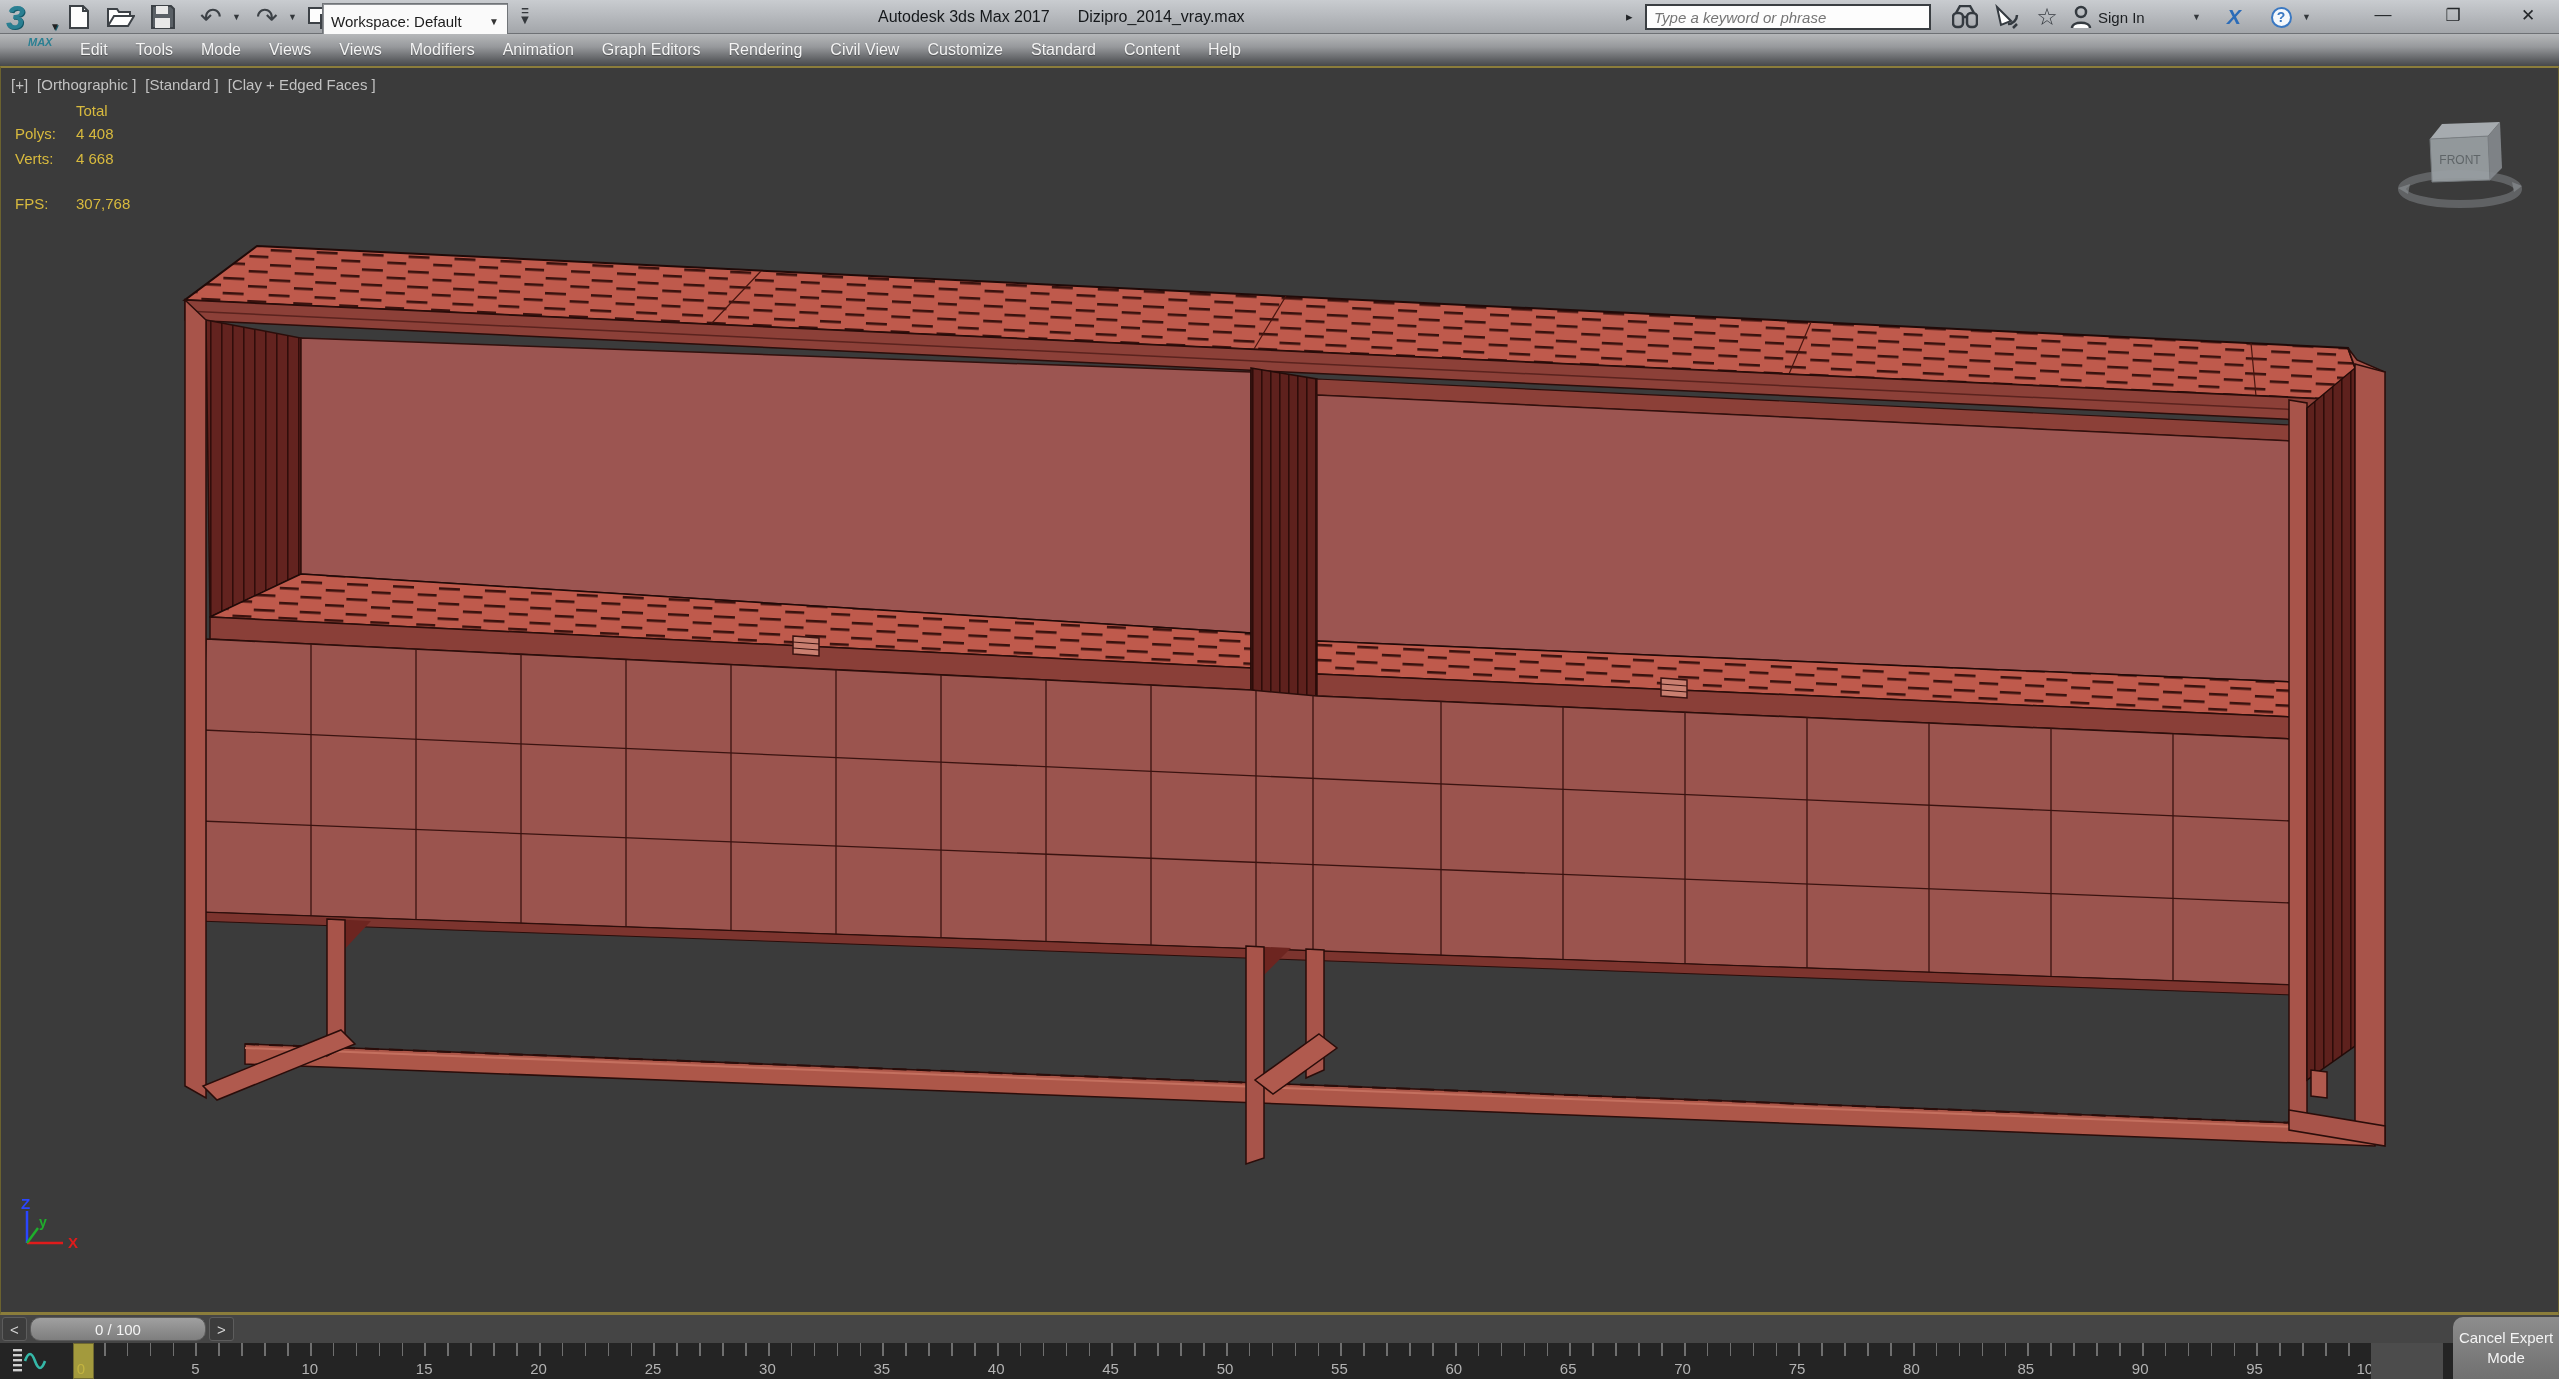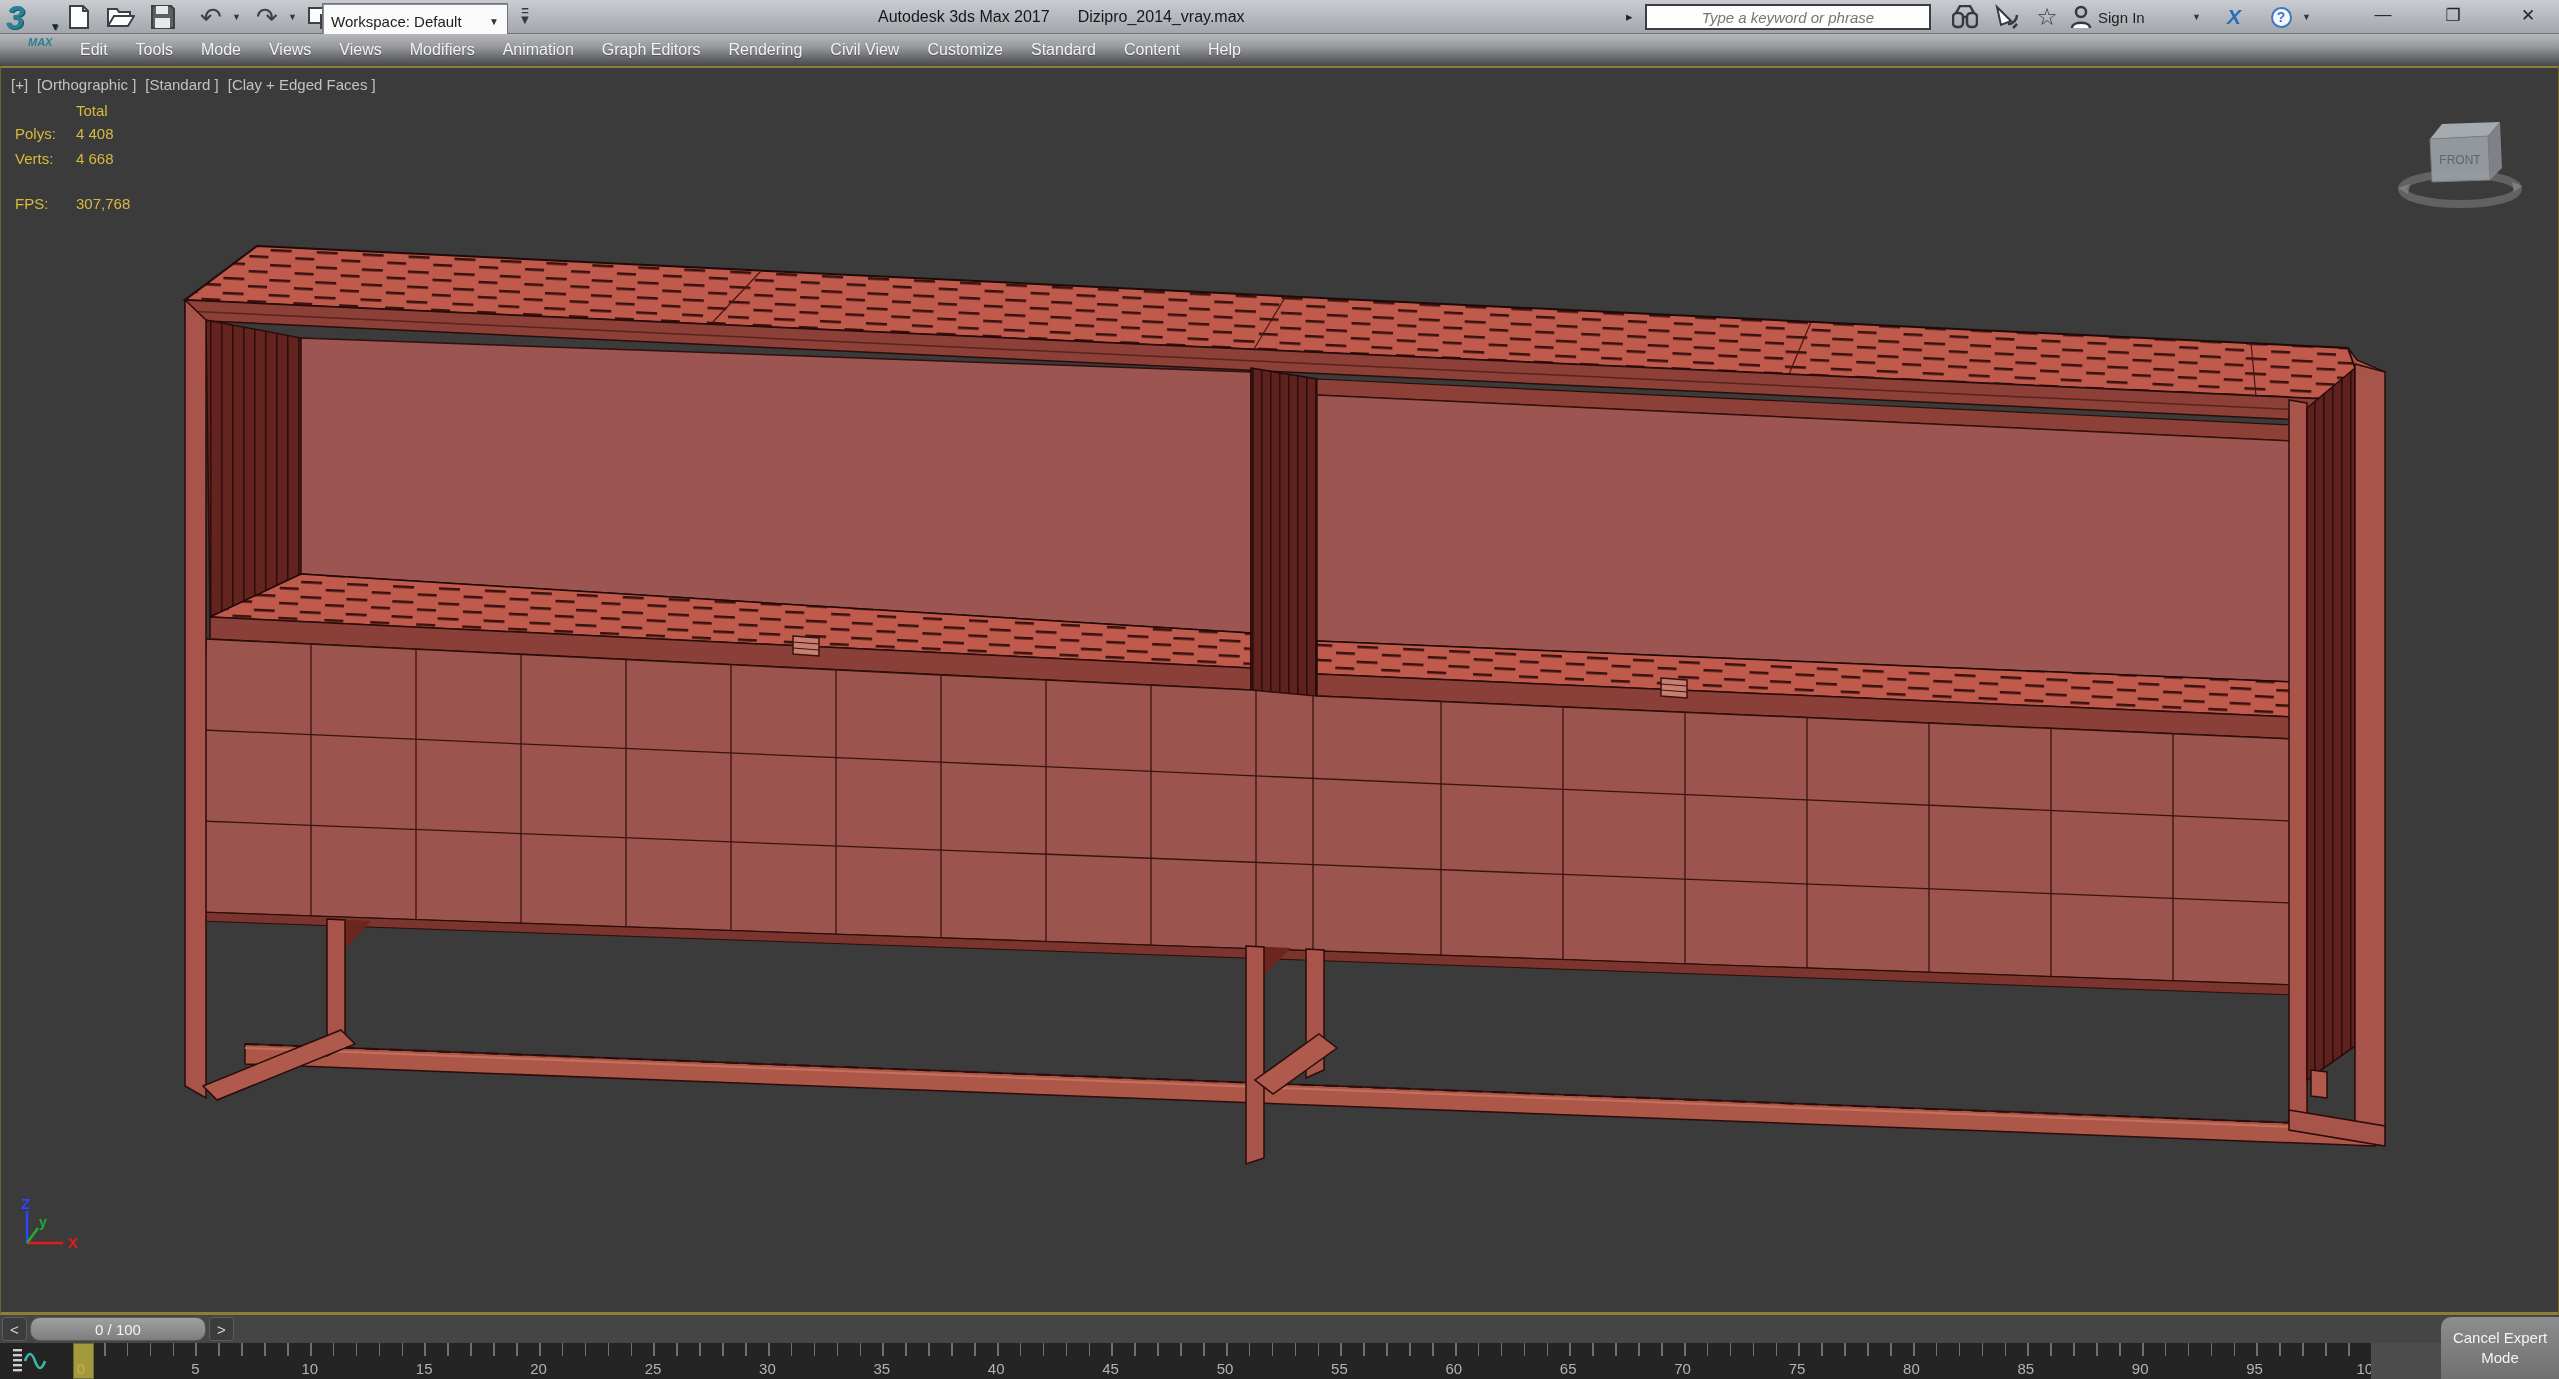--- a/index.html
+++ b/index.html
@@ -22,21 +22,21 @@
     box-shadow:inset 1px 1px 0 #8d9094; font-size:15px; color:#1c1c1c;
     display:flex; align-items:center; padding:0 8px; }
   .workspace .wcaret { margin-left:auto; font-size:10px; color:#333; }
   .tb-overflow { position:absolute; left:514px; top:6px; width:22px; height:20px;
     color:#34383c; font-size:13px; line-height:9px; text-align:center; font-weight:bold;}
   .win-title { position:absolute; left:878px; top:0; height:34px; display:flex;
     align-items:center; gap:28px; font-size:16px; color:#15181b; }
   .ic-arrow { position:absolute; left:1626px; top:9px; font-size:13px; color:#202326; }
   .search-box { position:absolute; left:1645px; top:4px; width:286px; height:26px;
     background:#fdfdfd; border:2px solid #3a3e42; font-size:15px; font-style:italic;
-    color:#a21caf; padding:0 7px; outline:none;text-align:center; }
+    color:#a21caf; padding:0 7px; outline:none; }
   .ic-right { position:absolute; top:3px; height:28px; display:flex; align-items:center;
     justify-content:center; color:#34393f; }
   .signin-label { font-size:15px; color:#1b1e21; }
   .x-logo { font-size:21px; font-weight:bold; color:#2b6cb8; font-style:italic; }
   .help-circle { width:21px; height:21px; border-radius:50%; background:#f4f8fc;
     border:2px solid #3a78c2; color:#3a78c2; font-weight:bold; font-size:14px;
     display:flex; align-items:center; justify-content:center; }
   .win-btn { position:absolute; top:0; width:46px; height:30px; display:flex;
     align-items:center; justify-content:center; font-size:17px; color:#24272a; }
 
@@ -74,21 +74,21 @@
   .trackbar-row { position:absolute; left:0; top:1343px; width:2559px; height:36px;
     background:#242424; }
   .ruler-ticks { position:absolute; left:81px; top:0; width:2290px; height:13px;
     background:repeating-linear-gradient(90deg,#6f6f6f 0 1.6px,transparent 1.6px 22.9px); }
   .ruler-label { position:absolute; bottom:2px; transform:translateX(-50%);
     font-size:15px; color:#b3b3b3; }
   .ruler-label.zero { color:#c3b440; }
   .playhead { position:absolute; left:73px; top:0; width:21px; height:36px;
     background:#a39a3d; border:1px solid #6f6930; }
   .ruler-endcap { position:absolute; left:2371px; top:0; width:72px; height:36px; background:#4c4c4c; }
-  .cancel-expert { position:absolute; right:0; top:1317px; width:118px; height:62px;
+  .cancel-expert { position:absolute; right:0; top:1317px; width:106px; height:62px;
     background:linear-gradient(#8d8d8d,#707070); border-radius:10px 0 0 0;
     color:#f4f4f4; font-size:15px; text-align:center; display:flex;
     flex-direction:column; justify-content:center; line-height:20px;margin-left:36px; }
   .curve-icon { position:absolute; left:12px; top:4px; }
 </style>
 </head>
 <body>
 
 <div class="titlebar">
   <div class="logo3">

